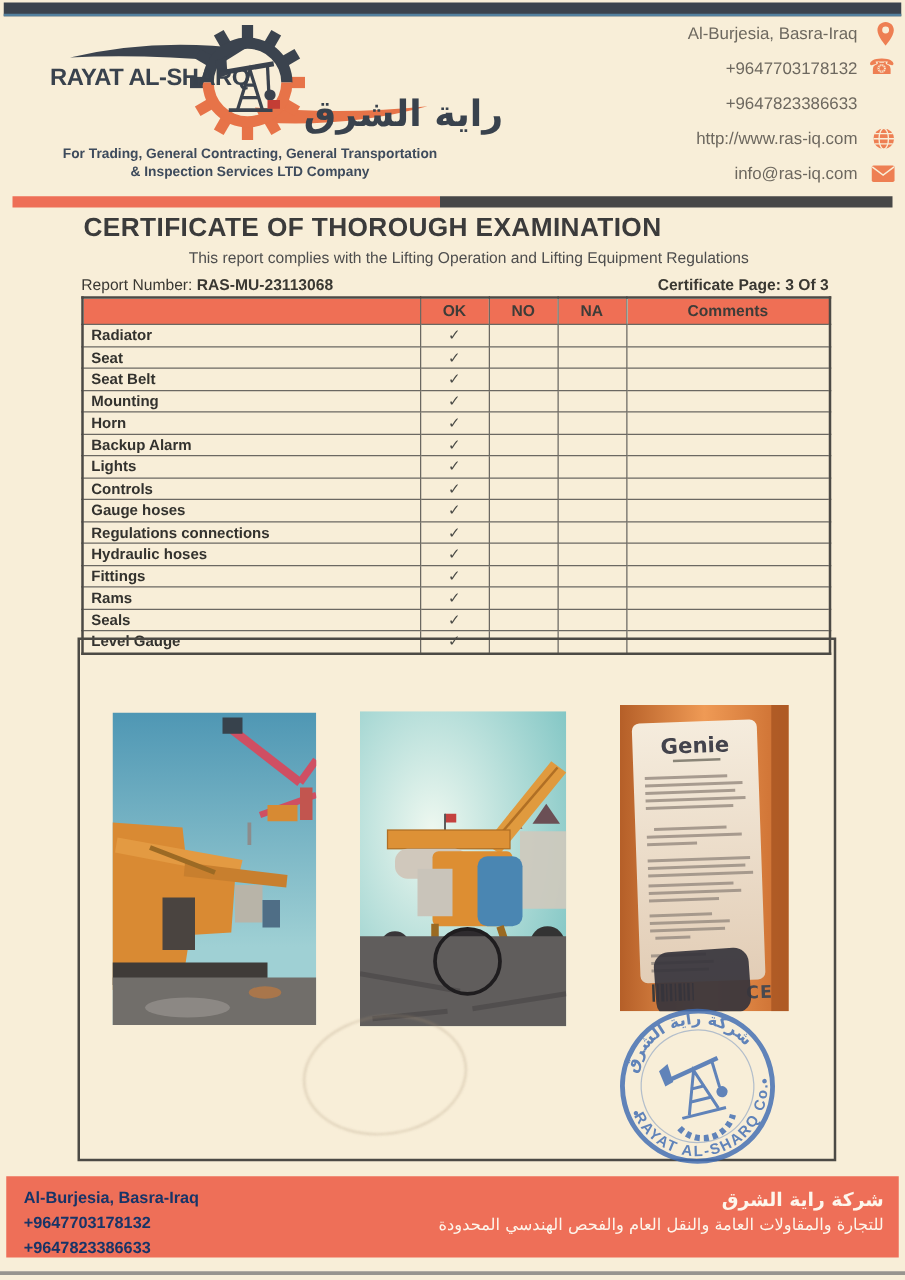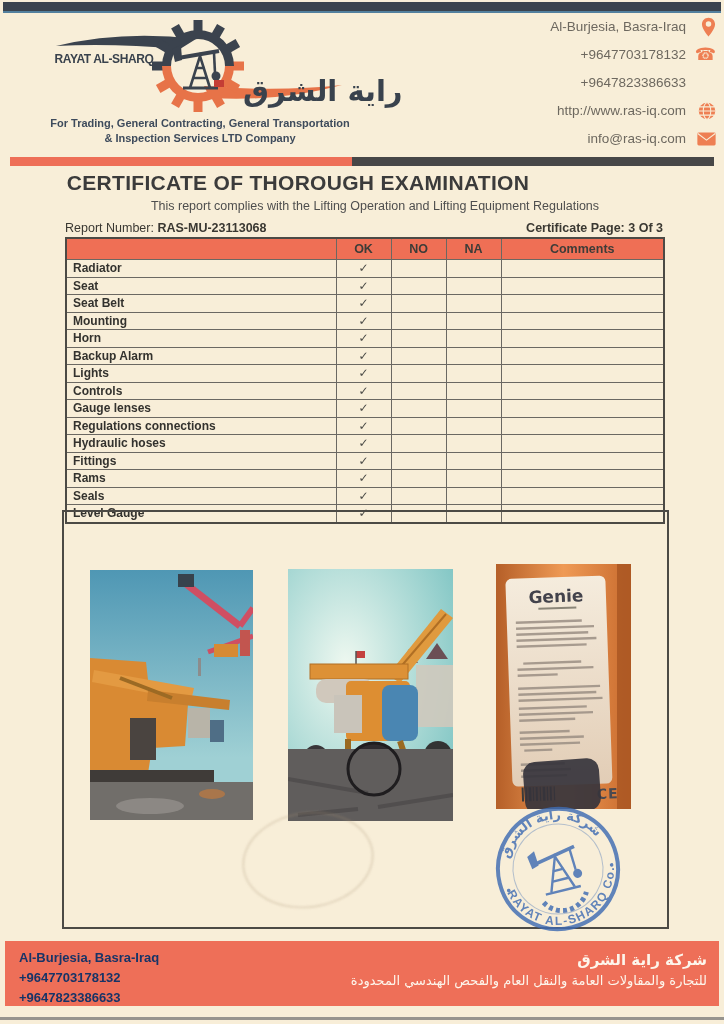--- a/index.html
+++ b/index.html
@@ -5,21 +5,21 @@
   html,body{margin:0;padding:0;}
   body{background:#d8d4cb;font-family:"Liberation Sans",sans-serif;}
   .page{position:relative;width:724px;height:1024px;margin:0 auto;background:#f8eed8;overflow:hidden;}
   .abs{position:absolute;}
 
   
   .top-bar{left:3px;top:2px;width:718px;height:9px;background:#3b434e;border-bottom:2px solid #53809e;}
 
   
   .logo-svg{left:28px;top:16px;}
-  .name-en{left:40px;top:52px;width:128px;text-align:center;font-size:12px;font-weight:bold;
+  .name-en{left:40px;top:52px;width:128px;text-align:center;font-size:19px;font-weight:bold;
            color:#39424d;letter-spacing:-0.4px;white-space:nowrap;}
   .name-ar{left:243px;top:30px;width:120px;text-align:center;font-size:29px;font-weight:bold;
            color:#39424d;font-family:"DejaVu Sans",sans-serif;white-space:nowrap;margin-top:44px;}
   .tagline{left:30px;top:116px;width:340px;text-align:center;font-size:11px;font-weight:bold;
            color:#3e4b5c;line-height:15px;}
 
   
   .contacts{right:8px;top:16px;display:flex;flex-direction:column;gap:7px;}
   .contact-row{display:flex;align-items:center;justify-content:flex-end;height:21px;}
   .contact-row .txt{font-size:13.5px;color:#6d685f;}
@@ -250,21 +250,21 @@
           <td class="cc"></td>
         </tr>
         <tr>
           <td>Controls</td>
           <td class="cc">✓</td>
           <td class="cc"></td>
           <td class="cc"></td>
           <td class="cc"></td>
         </tr>
         <tr>
-          <td>Gauge lenses</td>
+          <td>Gauge hoses</td>
           <td class="cc">✓</td>
           <td class="cc"></td>
           <td class="cc"></td>
           <td class="cc"></td>
         </tr>
         <tr>
           <td>Regulations connections</td>
           <td class="cc">✓</td>
           <td class="cc"></td>
           <td class="cc"></td>

